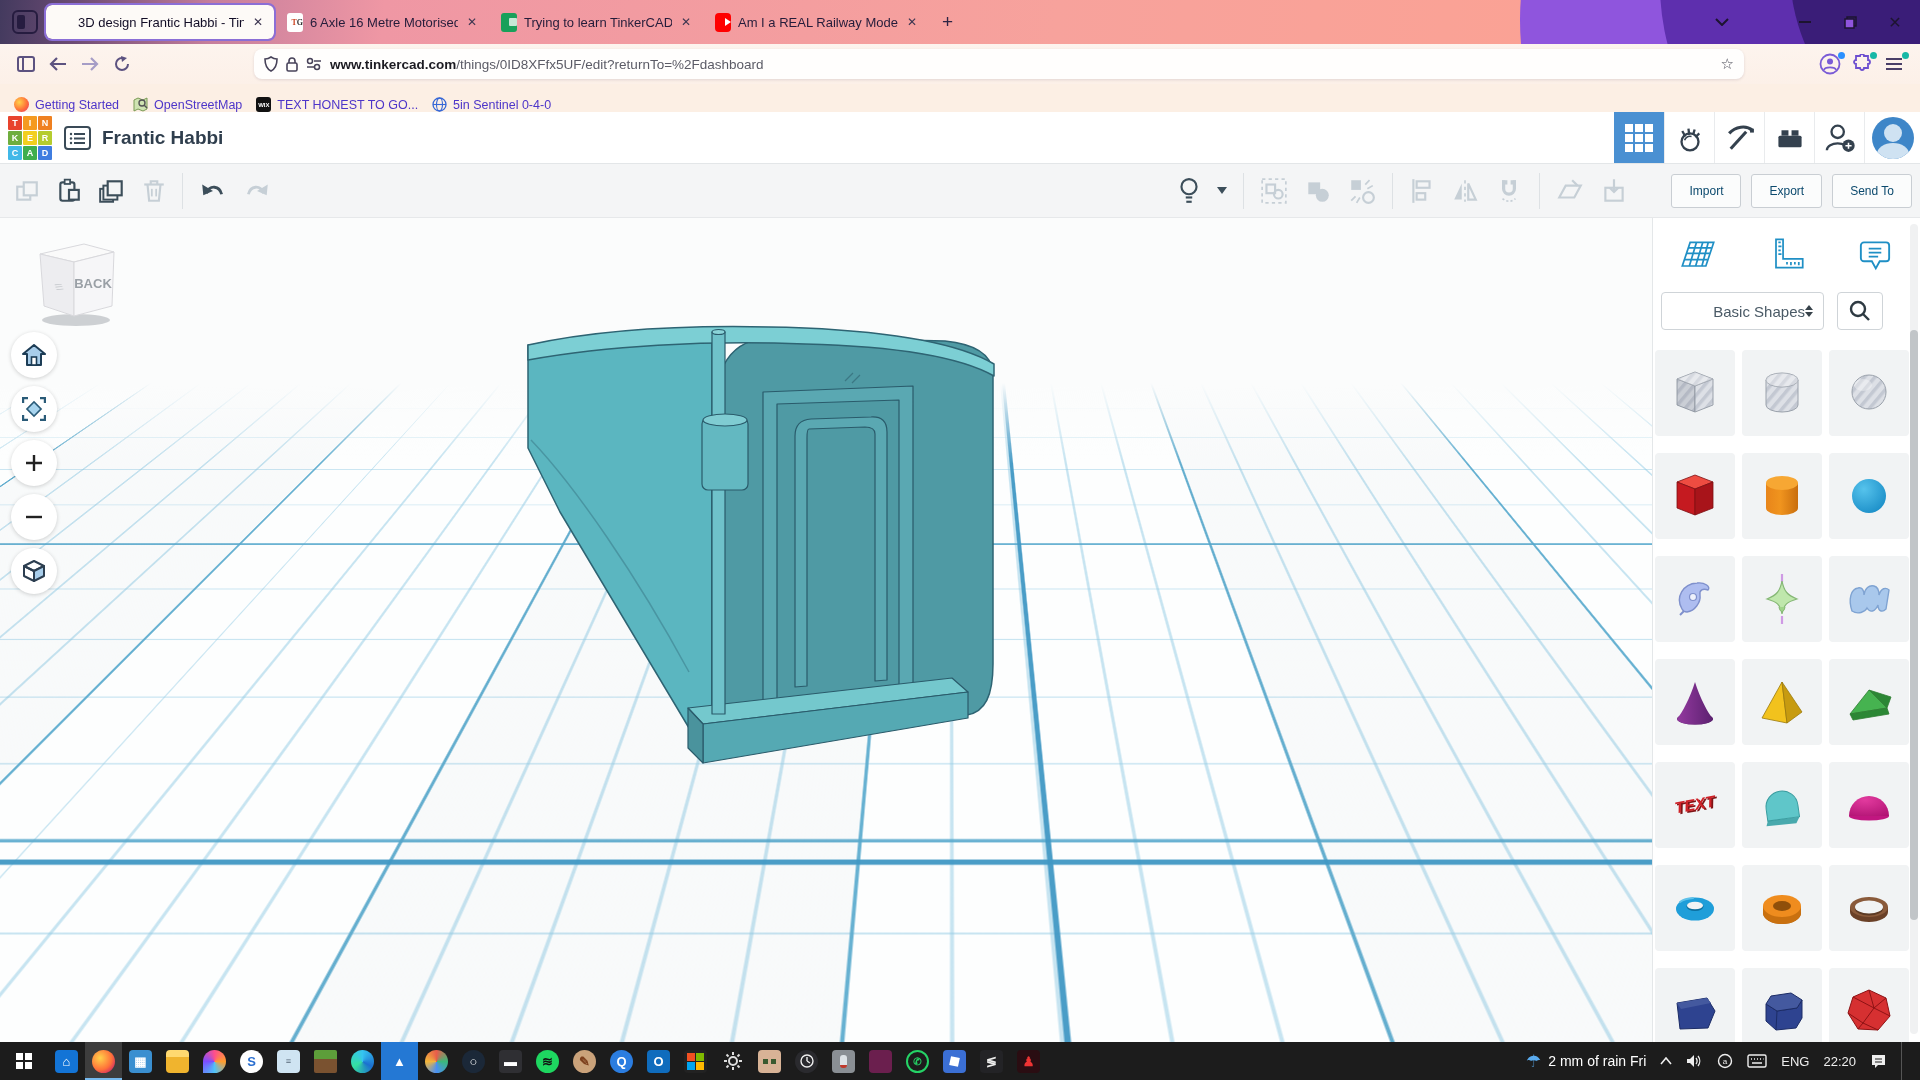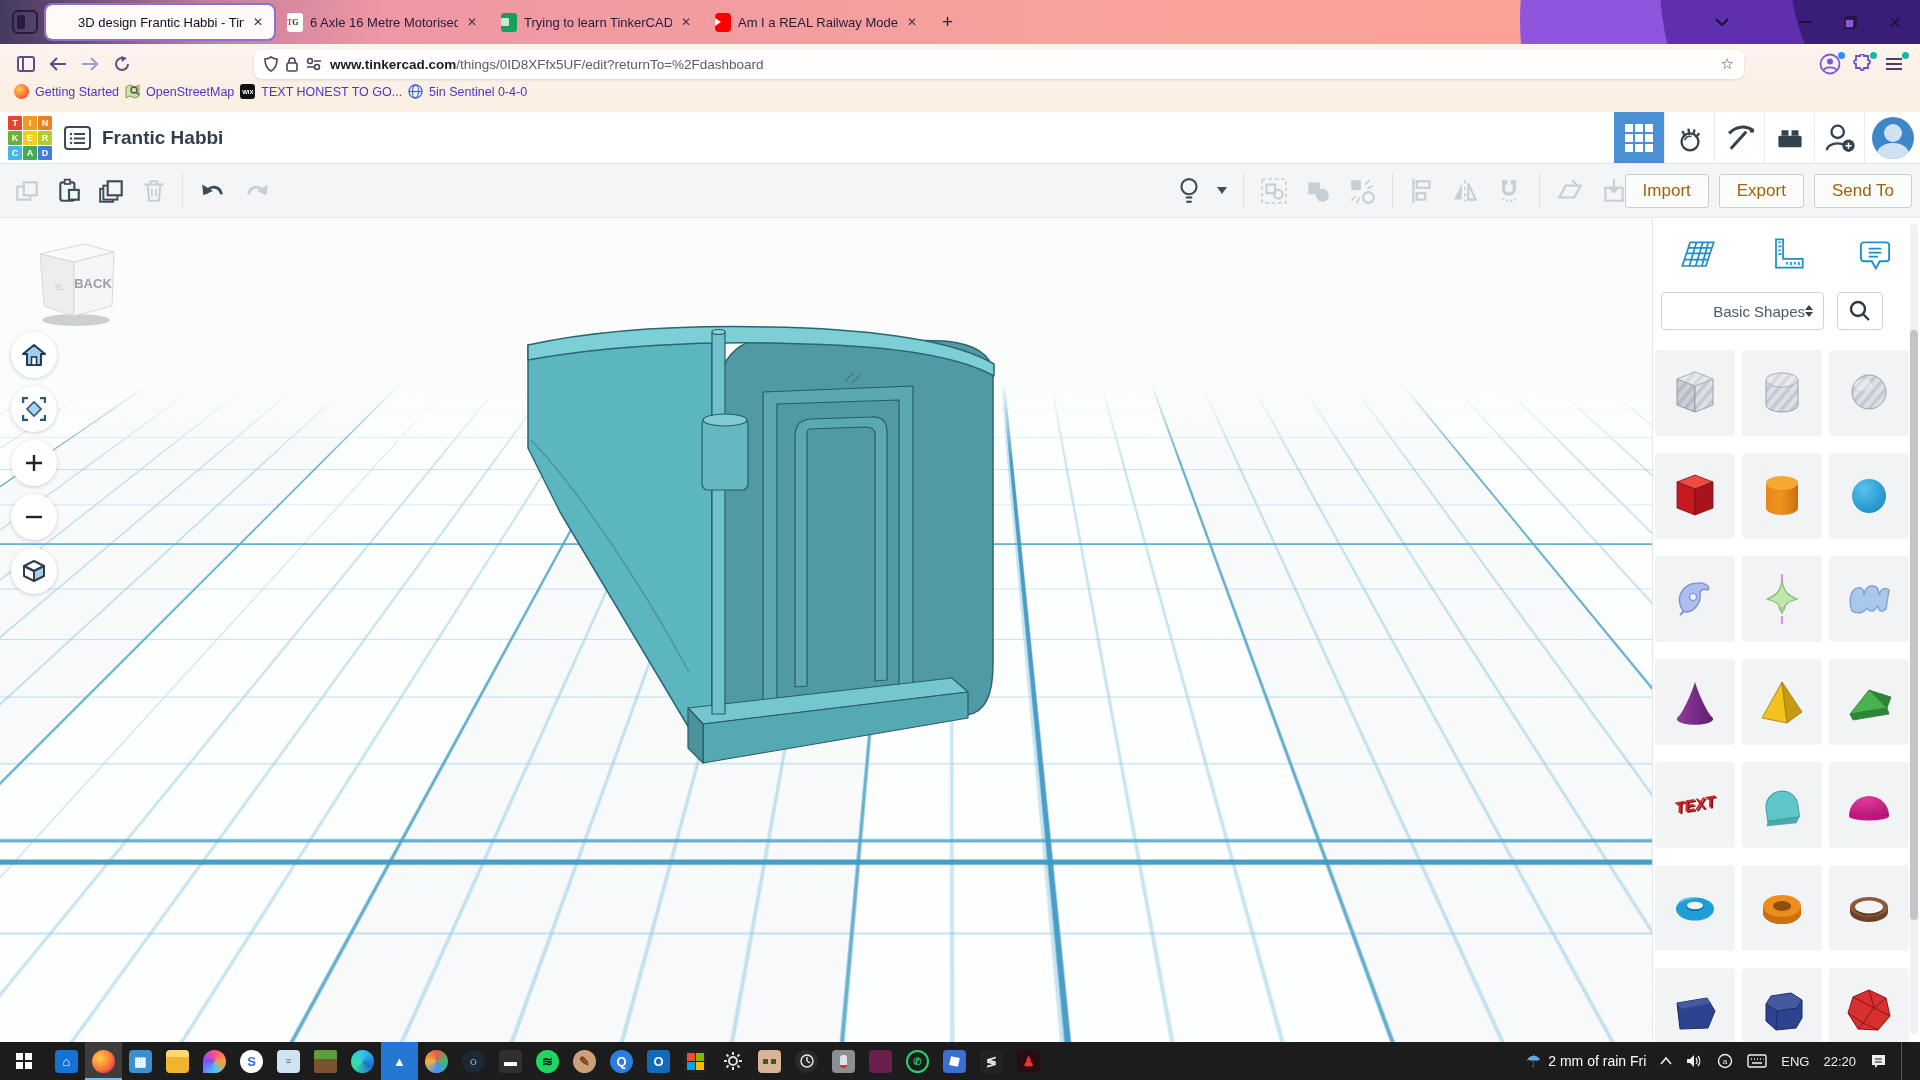--- a/index.html
+++ b/index.html
@@ -10,35 +10,35 @@
   .deco-a{position:absolute;top:-260px;right:-160px;width:560px;height:560px;border-radius:50%;background:#8f55dd}
   .deco-b{position:absolute;top:-250px;right:-210px;width:470px;height:470px;border-radius:50%;background:#5e2fae}
   .deco-c{position:absolute;top:-220px;right:-250px;width:380px;height:380px;border-radius:50%;background:#3a1d78}
   .ffview{position:absolute;left:12px;top:10px;width:26px;height:24px;border:2px solid #261c40;border-radius:6px}
   .ffview::after{content:"";position:absolute;left:3px;top:3px;width:8px;height:14px;background:#261c40;border-radius:2px}
   .tabs{position:absolute;left:46px;top:0;height:44px;display:flex;align-items:center;gap:4px}
   .tab{display:flex;align-items:center;gap:7px;height:34px;padding:0 9px;border-radius:6px;font-size:13px;color:#241c3a;white-space:nowrap;overflow:hidden}
   .tab .ttl{overflow:hidden;white-space:nowrap;flex:1}
   .tab.active{background:#fdfaf7;outline:2px solid #8b6ed6;color:#120d26}
   .tab .x{font-size:12px;color:#3c3550;padding:0 2px}
-  .fav{width:16px;height:19px;flex:0 0 16px;border-radius:3px;display:flex;align-items:center;justify-content:flex-start}
+  .fav{width:16px;height:19px;flex:0 0 16px;border-radius:3px;display:flex;align-items:center;justify-content:flex-end}
   .fav-tc{display:grid;grid-template-columns:repeat(3,5px);grid-auto-rows:5px;gap:.5px;border-radius:0}
   .fav-tc i{display:block}
   .newtab{font-size:19px;color:#2d2444;padding:0 10px}
   .wc{position:absolute;top:0;width:44px;height:44px;display:flex;align-items:center;justify-content:center;color:#1d1430}
   
   .navbar{position:absolute;left:0;top:44px;width:1920px;height:40px;background:linear-gradient(180deg,#fdf4ee,#fcf0e8);display:flex;align-items:center;padding:16px 10px}
   .navic{width:32px;height:30px;display:flex;align-items:center;justify-content:center;border-radius:5px}
   .urlbar{height:30px;flex:1;margin-left:116px;margin-right:70px;background:#fffefd;border-radius:8px;box-shadow:0 1px 3px rgba(40,20,60,.12);display:flex;align-items:center;padding:0 10px;gap:8px;position:relative}
   .url{font-size:13.5px;color:#5b5b66;overflow:hidden;white-space:nowrap;flex:1}
   .url b{color:#1c1b22;font-weight:bold}
   .star{position:absolute;right:10px;font-size:15px;color:#4a4a57}
   .navdot{position:absolute;width:7px;height:7px;border-radius:50%;top:3px;right:1px}
   
-  .bookmarks{position:absolute;left:0;top:84px;width:1920px;height:28px;background:#fcefe4;display:flex;align-items:flex-start;gap:6px;padding-left:14px}
+  .bookmarks{position:absolute;left:0;top:84px;width:1920px;height:28px;background:#fcefe4;display:flex;align-items:flex-end;gap:14px;padding-left:14px}
   .bm{display:flex;align-items:center;gap:6px;font-size:12.5px;color:#4d35c9}
   .bmic{width:15px;height:15px;border-radius:3px;display:flex;align-items:center;justify-content:center}
   
   .tkhead{position:absolute;left:0;top:112px;width:1920px;height:52px;background:#fff;border-bottom:1px solid #e3e6e8}
   .tklogo{position:absolute;left:8px;top:4px;display:grid;grid-template-columns:repeat(3,14px);grid-auto-rows:14px;gap:1px}
   .tklogo b{color:#fff;font-size:9px;display:flex;align-items:center;justify-content:center;border-radius:1px}
   .menuic{position:absolute;left:64px;top:14px;width:27px;height:24px;border:2.5px solid #3a4a57;border-radius:4px;display:flex;align-items:center;justify-content:center}
   .ptitle{position:absolute;left:102px;top:15px;font-size:19px;font-weight:bold;color:#2f3e4d}
   .hdicons{position:absolute;right:0;top:0;height:51px;display:flex}
   .hdbtn{width:50px;height:51px;display:flex;align-items:center;justify-content:center;border-left:1px solid #e9ebed;background:#fff}
@@ -46,21 +46,21 @@
   .grid9{display:grid;grid-template-columns:repeat(3,8px);grid-auto-rows:8px;gap:2px}
   .grid9 i{background:#fff;display:block}
   .avatarwrap{width:56px;display:flex;align-items:center;justify-content:center;border-left:1px solid #e9ebed}
   .avatar{width:42px;height:42px;border-radius:50%;background:#3e86c8;position:relative;overflow:hidden}
   .avatar::before{content:"";position:absolute;left:12px;top:7px;width:18px;height:18px;border-radius:50%;background:#cfe2f2}
   .avatar::after{content:"";position:absolute;left:5px;top:26px;width:32px;height:22px;border-radius:50%;background:#cfe2f2}
   
   .tktools{position:absolute;left:0;top:164px;width:1920px;height:54px;background:#f4f5f6;border-bottom:1px solid #e6e8ea}
   .tgrp{position:absolute;top:0;height:53px;display:flex;align-items:center;gap:16px}
   .tsep{width:1px;height:36px;background:#dde1e4}
-  .tb-btn{height:34px;padding:0 17px;border:1px solid #c9ced3;border-radius:3px;background:#fbfcfc;color:#a16207;font-size:17px;display:flex;align-items:center}
+  .tb-btn{height:34px;padding:0 17px;border:1px solid #c9ced3;border-radius:3px;background:#fbfcfc;color:#0c4a6e;font-size:12px;display:flex;align-items:center}
   .caret{width:0;height:0;border-left:5px solid transparent;border-right:5px solid transparent;border-top:7px solid #3c4e5a}
   
   .viewport{position:absolute;left:0;top:218px;width:1920px;height:824px;background:#fbfcfc;overflow:hidden}
   .floor{position:absolute;left:-350px;top:165px;width:2600px;height:1500px;transform-origin:50% 0;transform:perspective(950px) rotateX(60deg);background-color:#fdfefe;background-image:
     repeating-linear-gradient(90deg,rgba(0,40,70,.018) 0 250px,rgba(0,0,0,0) 250px 500px),
     repeating-linear-gradient(90deg,rgba(86,168,204,.85) 0 2px,transparent 2px 250px),
     repeating-linear-gradient(0deg,rgba(86,168,204,.85) 0 2px,transparent 2px 250px),
     repeating-linear-gradient(90deg,rgba(146,203,228,.5) 0 1.5px,transparent 1.5px 50px),
     repeating-linear-gradient(0deg,rgba(146,203,228,.5) 0 1.5px,transparent 1.5px 50px)}
   .floor::after{content:"";position:absolute;left:0;top:0;width:100%;height:140px;background:linear-gradient(180deg,#fbfcfc,rgba(251,252,252,0))}

